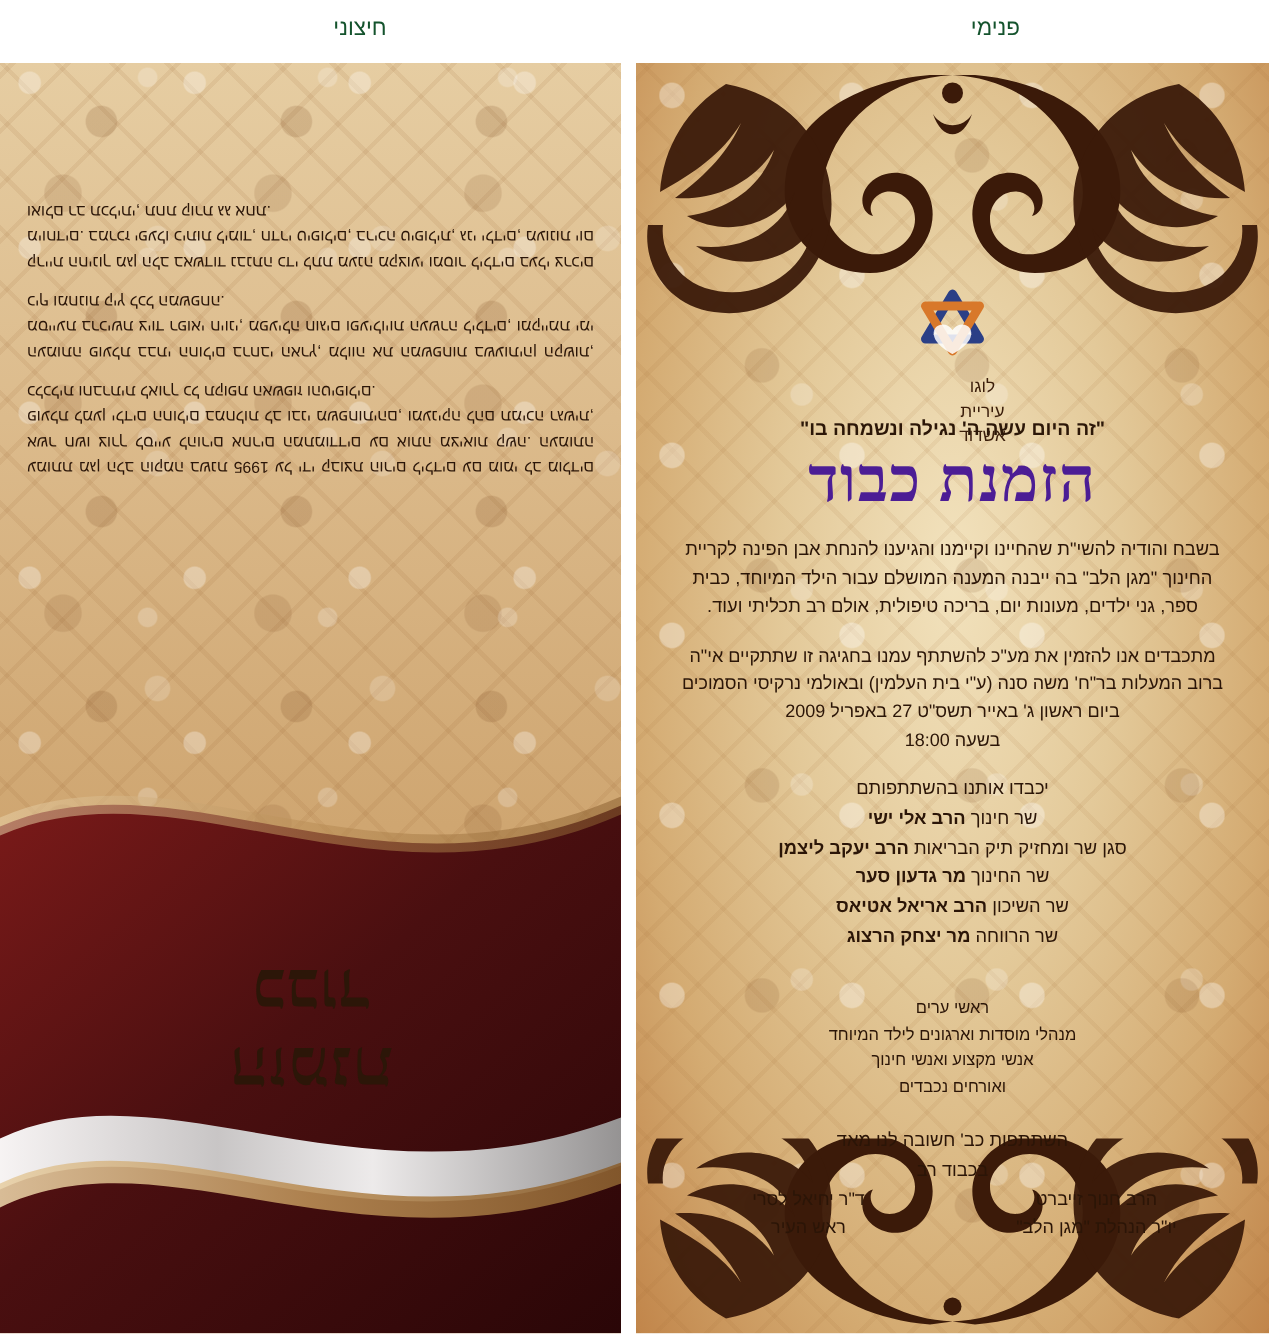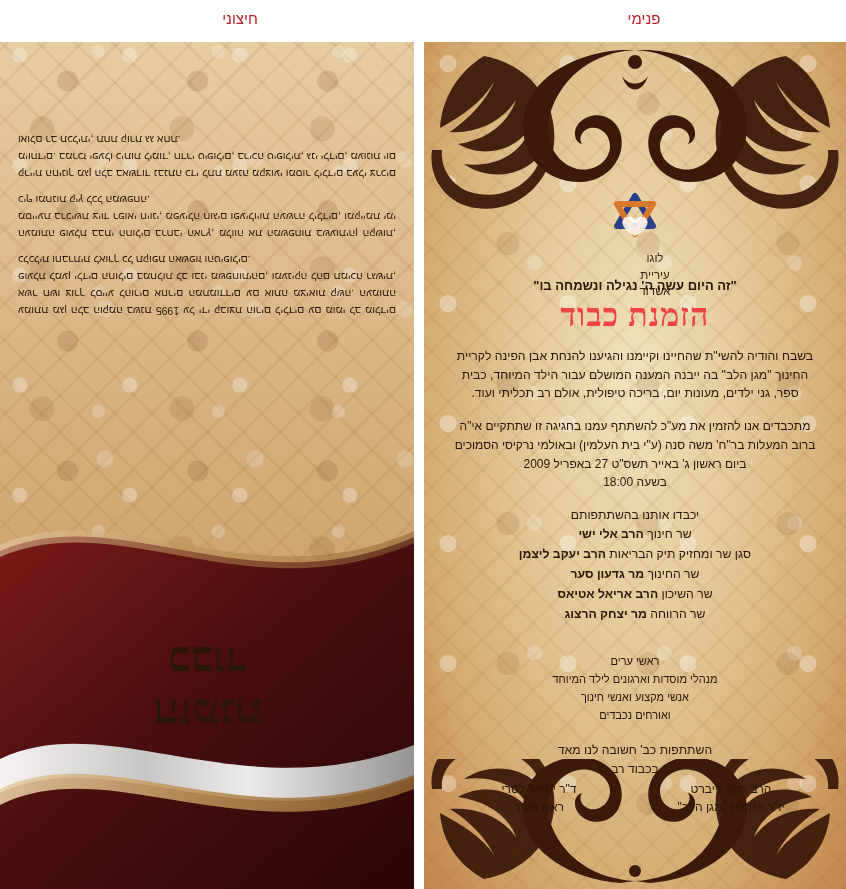--- a/index.html
+++ b/index.html
@@ -1,23 +1,23 @@
 <!DOCTYPE html>
 <html lang="he"><head>
 <meta charset="utf-8">
 <style>
   html,body{margin:0;padding:0;background:#ffffff;}
   body{width:846px;height:889px;font-family:"Liberation Sans",sans-serif;overflow:hidden;}
   .page{position:relative;width:846px;height:889px;background:#fff;}
 
   
   .caption-row{position:absolute;top:0;left:0;width:846px;height:42px;}
-  .caption{position:absolute;top:10px;font-size:15px;color:#b91c1c;direction:rtl;}
+  .caption{position:absolute;top:10px;font-size:15px;color:#14532d;direction:rtl;}
   .caption-outer{left:180px;width:120px;text-align:center;}
-  .caption-inner{left:584px;width:120px;text-align:center;}
+  .caption-inner{left:560px;width:120px;}
 
   
   .panel{position:absolute;top:42px;overflow:hidden;}
   .panel-outer{left:0;width:414px;height:847px;}
   .panel-inner{left:424px;width:422px;height:847px;}
 
   
   .bg-damask{
     position:absolute;inset:0;
     background-color:#d9b98a;
@@ -68,21 +68,21 @@
   .ornament-bottom{position:absolute;bottom:0;left:0;width:422px;height:130px;z-index:2;}
 
   .logo-block{position:absolute;top:148px;left:0;width:422px;text-align:center;z-index:3;}
   .logo-mark{display:block;margin:0 auto 2px auto;}
   .logo-caption{font-size:11.5px;line-height:1.45;color:#3a1d0a;margin-left:40px;}
 
   .body-col{position:absolute;top:236px;left:26px;width:370px;z-index:3;text-align:center;}
   .quote{font-size:13px;font-weight:bold;color:#2c1708;margin-bottom:6px;}
   .main-title{
     font-family:"Liberation Serif",serif;font-weight:bold;
-    font-size:32px;line-height:1.05;color:#ef4444;margin:2px 0 14px 0;letter-spacing:1px;
+    font-size:42px;line-height:1.05;color:#4c1d95;margin:2px 0 14px 0;letter-spacing:1px;
   }
   .para{font-size:12.2px;line-height:1.55;margin:0 0 14px 0;color:#2b1507;}
   .para.small{font-size:12px;}
 
   .honor-list{font-size:12.2px;line-height:1.62;margin-bottom:29px;}
   .honor-list .b{font-weight:bold;}
   .guests{font-size:11px;line-height:1.62;margin-bottom:16px;}
   .thanks{font-size:12.2px;line-height:1.6;}
 
   .signatures{display:flex;justify-content:space-between;padding:0 14px;font-size:12px;line-height:1.55;}

